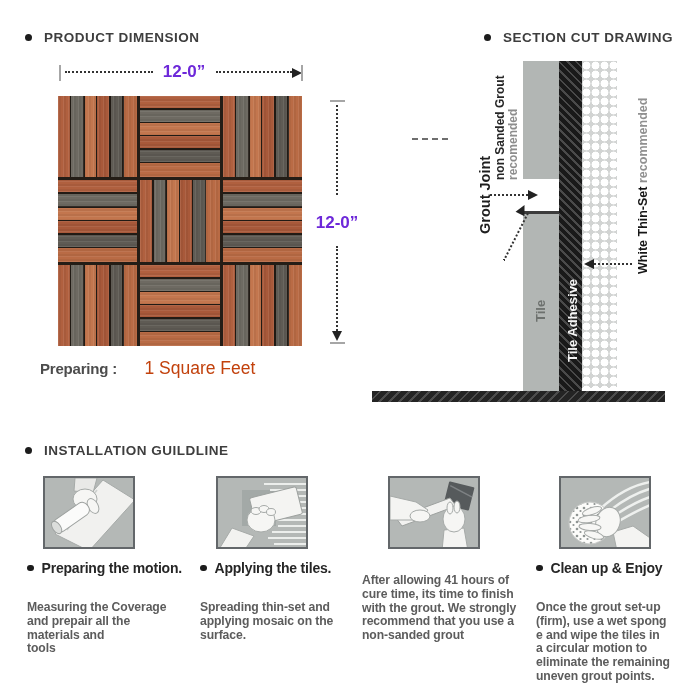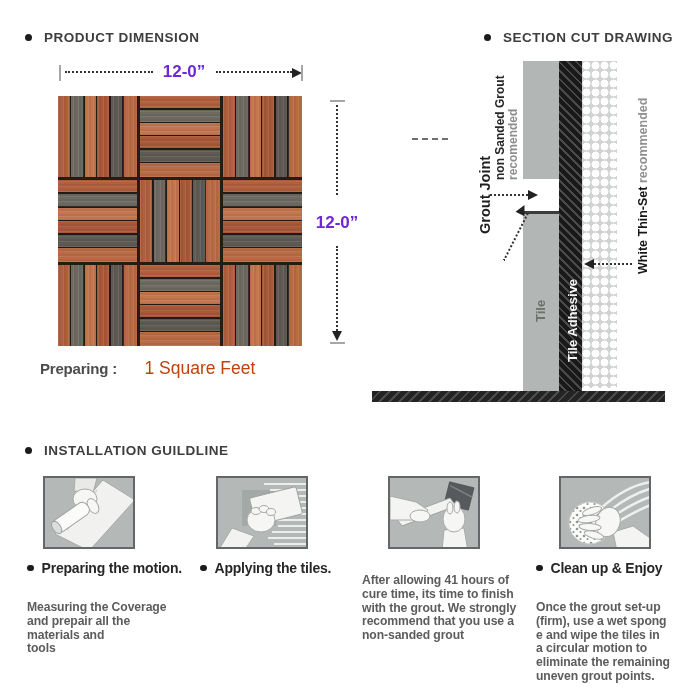--- a/index.html
+++ b/index.html
@@ -216,20 +216,23 @@
         <ellipse cx="43" cy="42" rx="14" ry="12" fill="#f6f6f4" stroke="#a6aaa8"></ellipse>
         <ellipse cx="38" cy="33" rx="5" ry="3.5" fill="#f6f6f4" stroke="#a6aaa8"></ellipse>
         <ellipse cx="46" cy="31" rx="5" ry="3.5" fill="#f6f6f4" stroke="#a6aaa8"></ellipse>
         <ellipse cx="53" cy="34" rx="4.5" ry="3.5" fill="#f6f6f4" stroke="#a6aaa8"></ellipse>
       </svg>
     </div>
     <div class="step-heading">
       <span class="bullet"></span>
       <span>Applying the tiles.</span>
     </div>
+    <div class="step-body">Spreading thin-set and
+applying mosaic on the
+surface.</div>
   </div>
 
   <div class="step" style="left:362px; width:170px;">
     <div class="step-img" style="margin-left:26px;">
       <svg width="92" height="73" viewBox="0 0 92 73">
         <rect width="92" height="73" fill="#b4b8b6"></rect>
         <rect x="56" y="6" width="26" height="24" rx="1" fill="#565a5c" transform="rotate(14 69 18)"></rect>
         <line x1="58" y1="10" x2="82" y2="16" stroke="#7e8284" stroke-width="1.5" transform="rotate(14 69 18)"></line>
         <polygon points="6,40 60,20 66,28 12,48" fill="#f2f2f0" stroke="#9da19f"></polygon>
         <polygon points="0,18 26,24 38,32 30,42 0,42" fill="#f4f4f2" stroke="#a6aaa8"></polygon>

